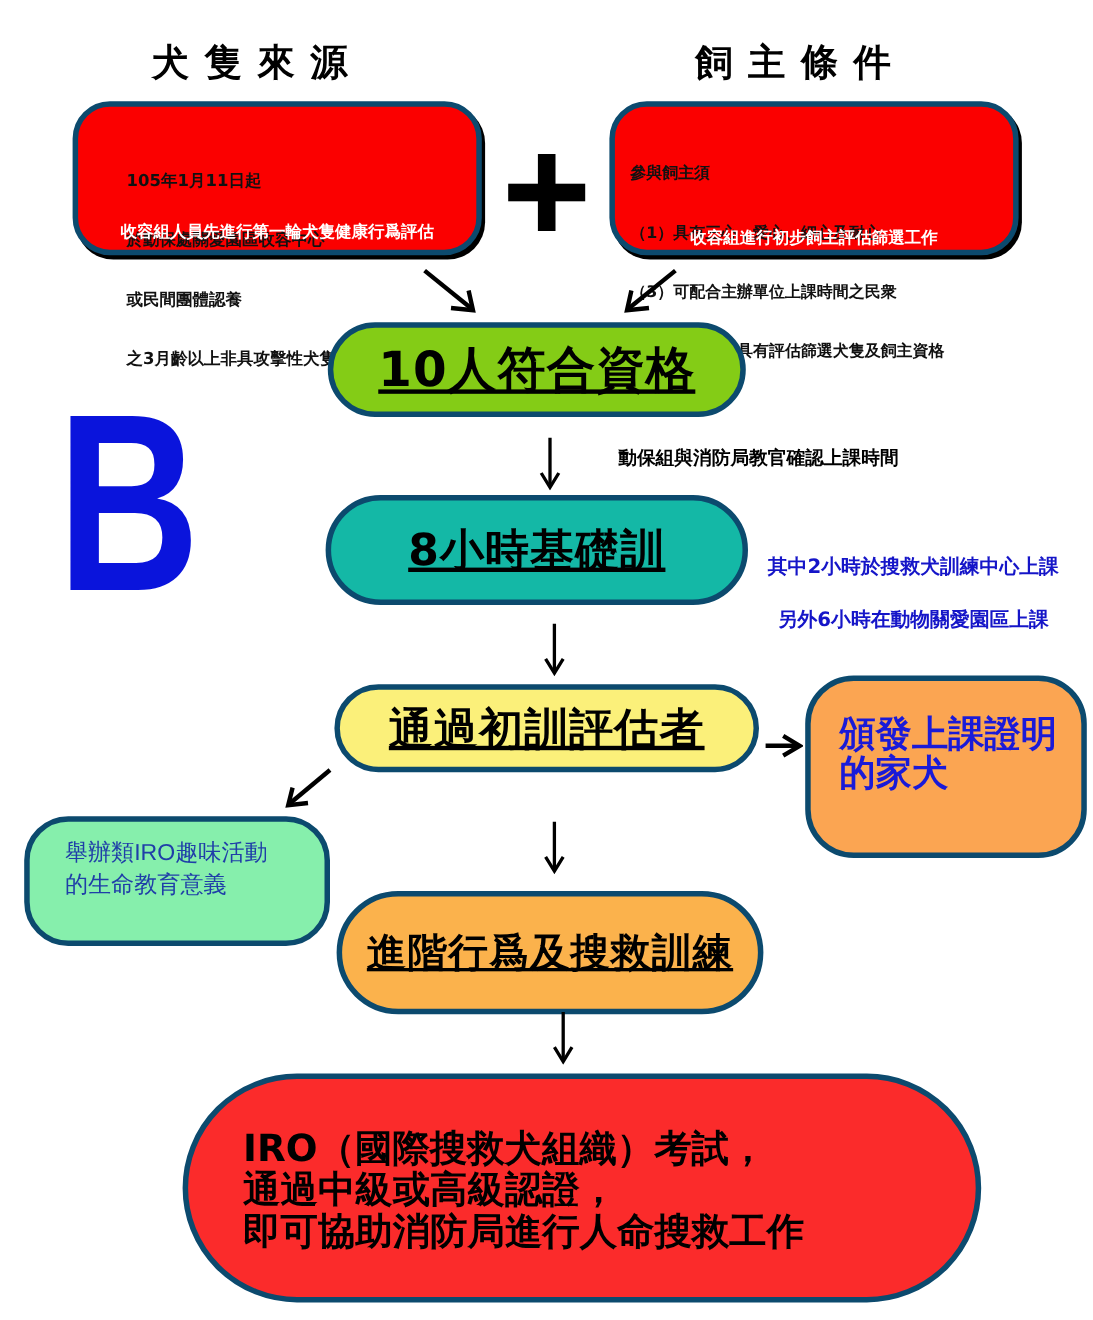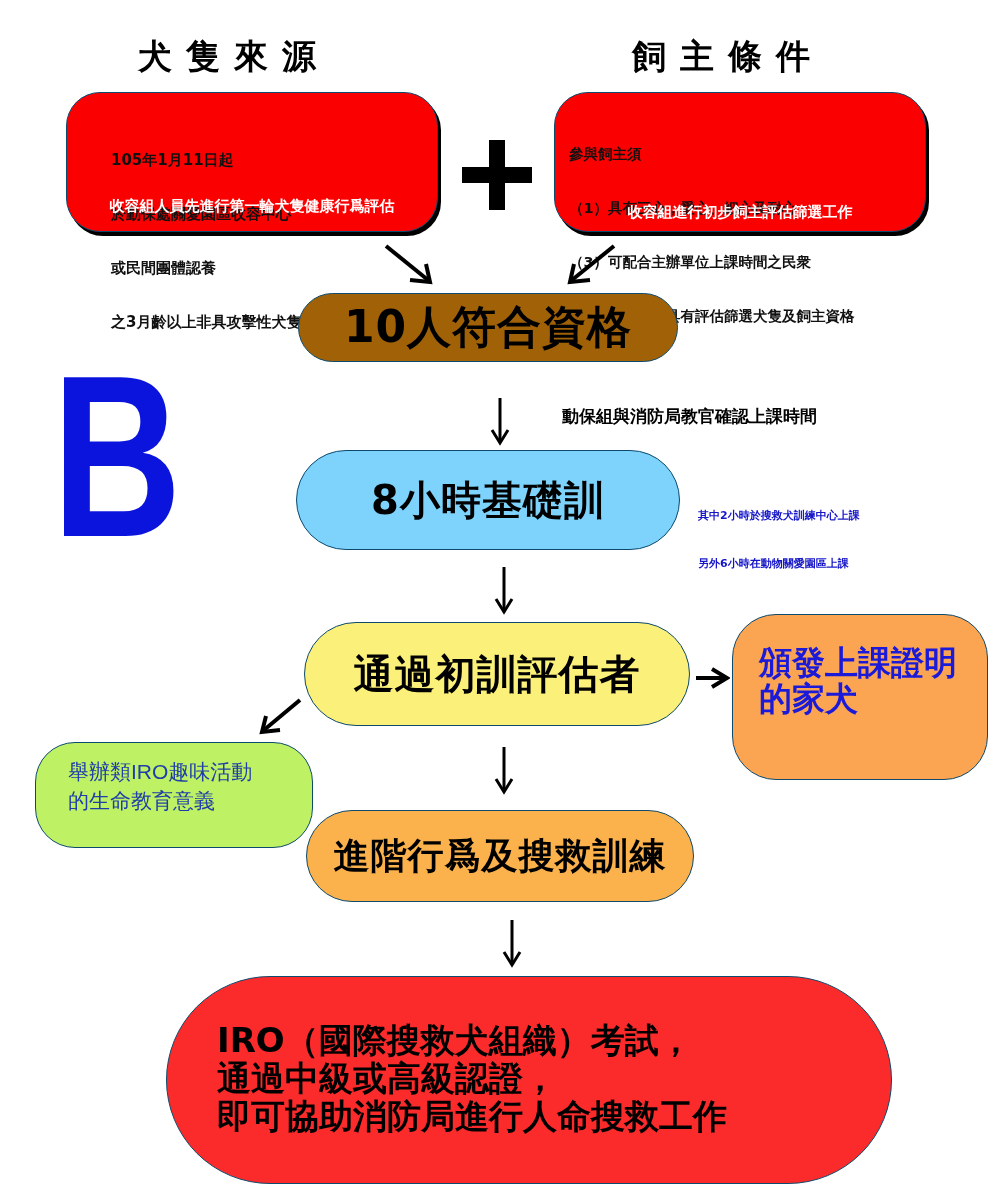--- a/index.html
+++ b/index.html
@@ -1,27 +1,27 @@
 <!DOCTYPE html>
 <html><head>
 <meta charset="utf-8">
 <style>
   html, body { margin: 0; padding: 0; background: #ffffff; }
   body { width: 994px; height: 1200px; position: relative; overflow: hidden;
          font-family: "DejaVu Sans", "Liberation Sans", sans-serif; }
   .abs { position: absolute; }
   .heading { font-weight: bold; font-size: 34px; letter-spacing: 14px; color: #000; }
-  .box { position: absolute; border: 1px solid #0c4a6e; box-sizing: border-box; }
+  .box { position: absolute; border: 5px solid #0c4a6e; box-sizing: border-box; text-decoration: underline; }
   .pill { border-radius: 999px; display: flex; align-items: center; justify-content: center; }
   .redbox { background: #fb0000; border-radius: 34px; box-shadow: 3px 4px 0 #000; }
   .redbox .lines { position: absolute; color: #111; font-weight: bold; font-size: 15px; line-height: 18px; white-space: pre; }
   .redbox .foot { position: absolute; left: 0; right: 0; text-align: center; color: #fff; font-weight: bold; font-size: 15px; }
   .step-label { font-weight: bold; color: #000; font-size: 40px; white-space: nowrap; letter-spacing: 1px; }
   .arrow svg { display: block; }
-  .blue-note { color: #1515c8; font-weight: bold; font-size: 11px; line-height: 16px; white-space: pre; }
+  .blue-note { color: #1515c8; font-weight: bold; font-size: 18px; line-height: 16px; white-space: pre; text-align: center; }
 </style>
 </head>
 <body>
 
 <div class="abs heading" style="left:138px; top:34px;">犬隻來源</div>
 <div class="abs heading" style="left:632px; top:34px;">飼主條件</div>
 
 <div class="box redbox" style="left:66px; top:92px; width:372px; height:140px;">
   <div class="lines" style="left:44px; top:22px;">
     <div>105年1月11日起</div>
@@ -53,50 +53,50 @@
       <polyline points="30,40 50,42 46,24" fill="none" stroke="#000" stroke-width="4"></polyline>
     </svg>
 </div>
 <div class="abs arrow" style="left:560px; top:240px;">
   <svg width="60" height="48" viewBox="0 0 60 48">
       <line x1="54" y1="6" x2="12" y2="40" stroke="#000" stroke-width="4"></line>
       <polyline points="30,40 10,42 14,24" fill="none" stroke="#000" stroke-width="4"></polyline>
     </svg>
 </div>
 
-<div class="box pill" style="left:298px; top:293px; width:380px; height:69px; background:#a16207;">
+<div class="box pill" style="left:298px; top:293px; width:380px; height:86px; background:#84cc16;">
   <span class="step-label" style="font-size:44px;">10人符合資格</span>
 </div>
 
 <div class="abs" style="left:52px; top:352px; color:#0a14dc; font-weight:bold; font-size:230px; line-height:210px; font-family:'Liberation Sans', sans-serif; transform:scaleX(0.78); transform-origin:left top;">B</div>
 
 <div class="abs arrow" style="left:490px; top:396px;">
   <svg width="20" height="50" viewBox="0 0 20 50">
       <line x1="10" y1="2" x2="10" y2="46" stroke="#000" stroke-width="3"></line>
       <polyline points="2,34 10,47 18,34" fill="none" stroke="#000" stroke-width="3"></polyline>
     </svg>
 </div>
 <div class="abs" style="left:514px; top:405px; font-weight:bold; font-size:17px; color:#000;padding-left:48px;">動保組與消防局教官確認上課時間</div>
 
-<div class="box pill" style="left:296px; top:450px; width:384px; height:100px; background:#7dd3fc;">
+<div class="box pill" style="left:296px; top:450px; width:384px; height:100px; background:#14b8a6;">
   <span class="step-label">8小時基礎訓</span>
 </div>
 <div class="abs blue-note" style="left:698px; top:476px;">
   <div>其中2小時於搜救犬訓練中心上課</div>
   <div>另外6小時在動物關愛園區上課</div>
 </div>
 
 <div class="abs arrow" style="left:494px; top:565px;">
   <svg width="20" height="50" viewBox="0 0 20 50">
       <line x1="10" y1="2" x2="10" y2="46" stroke="#000" stroke-width="3"></line>
       <polyline points="2,34 10,47 18,34" fill="none" stroke="#000" stroke-width="3"></polyline>
     </svg>
 </div>
 
-<div class="box pill" style="left:304px; top:622px; width:386px; height:104px; background:#fbf07a;">
+<div class="box pill" style="left:304px; top:622px; width:386px; height:80px; background:#fbf07a;">
   <span class="step-label">通過初訓評估者</span>
 </div>
 
 <div class="abs arrow" style="left:694px; top:666px;">
   <svg width="36" height="24" viewBox="0 0 36 24">
       <line x1="2" y1="12" x2="32" y2="12" stroke="#000" stroke-width="4"></line>
       <polyline points="18,3 33,12 18,21" fill="none" stroke="#000" stroke-width="4"></polyline>
     </svg>
 </div>
 
@@ -107,35 +107,35 @@
   </div>
 </div>
 
 <div class="abs arrow" style="left:256px; top:696px;">
   <svg width="50" height="40" viewBox="0 0 50 40">
       <line x1="44" y1="4" x2="8" y2="34" stroke="#000" stroke-width="4"></line>
       <polyline points="24,34 6,36 10,20" fill="none" stroke="#000" stroke-width="4"></polyline>
     </svg>
 </div>
 
-<div class="box" style="left:35px; top:742px; width:278px; height:106px; background:#bef264; border-radius:40px;">
+<div class="box" style="left:22px; top:742px; width:278px; height:118px; background:#86efac; border-radius:40px;">
   <div style="position:absolute; left:32px; top:14px; color:#1f3ea8; font-size:21px; line-height:29px; white-space:nowrap; font-family:'Liberation Sans', sans-serif;">
     <div>舉辦類IRO趣味活動</div>
     <div>的生命教育意義</div>
   </div>
 </div>
 
 <div class="abs arrow" style="left:494px; top:745px;">
   <svg width="20" height="50" viewBox="0 0 20 50">
       <line x1="10" y1="2" x2="10" y2="46" stroke="#000" stroke-width="3"></line>
       <polyline points="2,34 10,47 18,34" fill="none" stroke="#000" stroke-width="3"></polyline>
     </svg>
 </div>
 
-<div class="box pill" style="left:306px; top:810px; width:388px; height:92px; background:#fbb24c;">
+<div class="box pill" style="left:306px; top:810px; width:388px; height:112px; background:#fbb24c;">
   <span class="step-label" style="font-size:36px;">進階行爲及搜救訓練</span>
 </div>
 
 <div class="abs arrow" style="left:502px; top:918px;">
   <svg width="20" height="50" viewBox="0 0 20 50">
       <line x1="10" y1="2" x2="10" y2="46" stroke="#000" stroke-width="3"></line>
       <polyline points="2,34 10,47 18,34" fill="none" stroke="#000" stroke-width="3"></polyline>
     </svg>
 </div>
 

